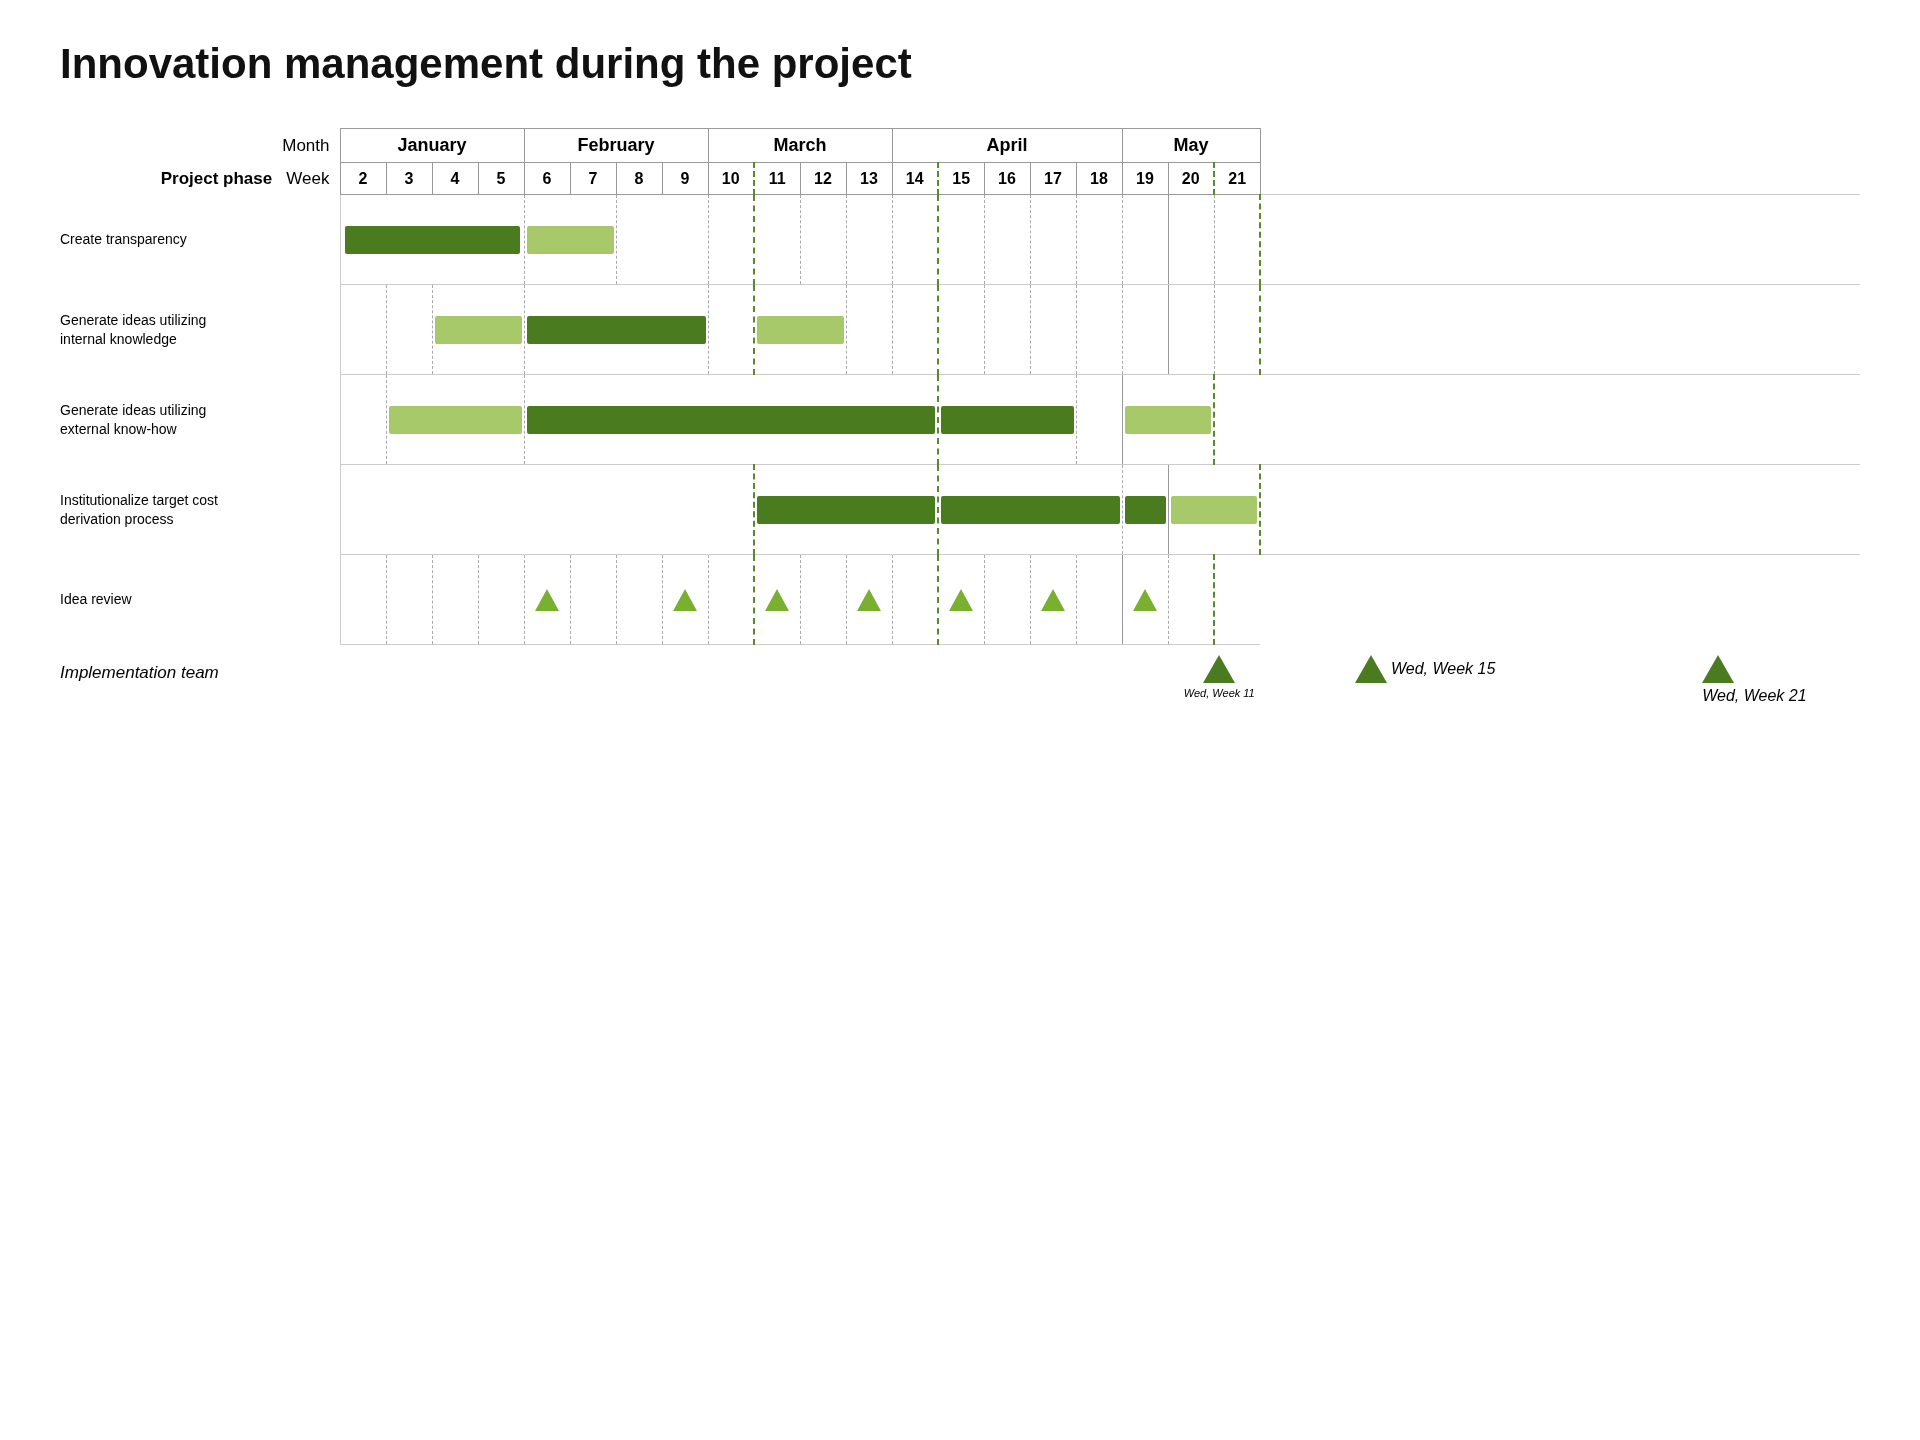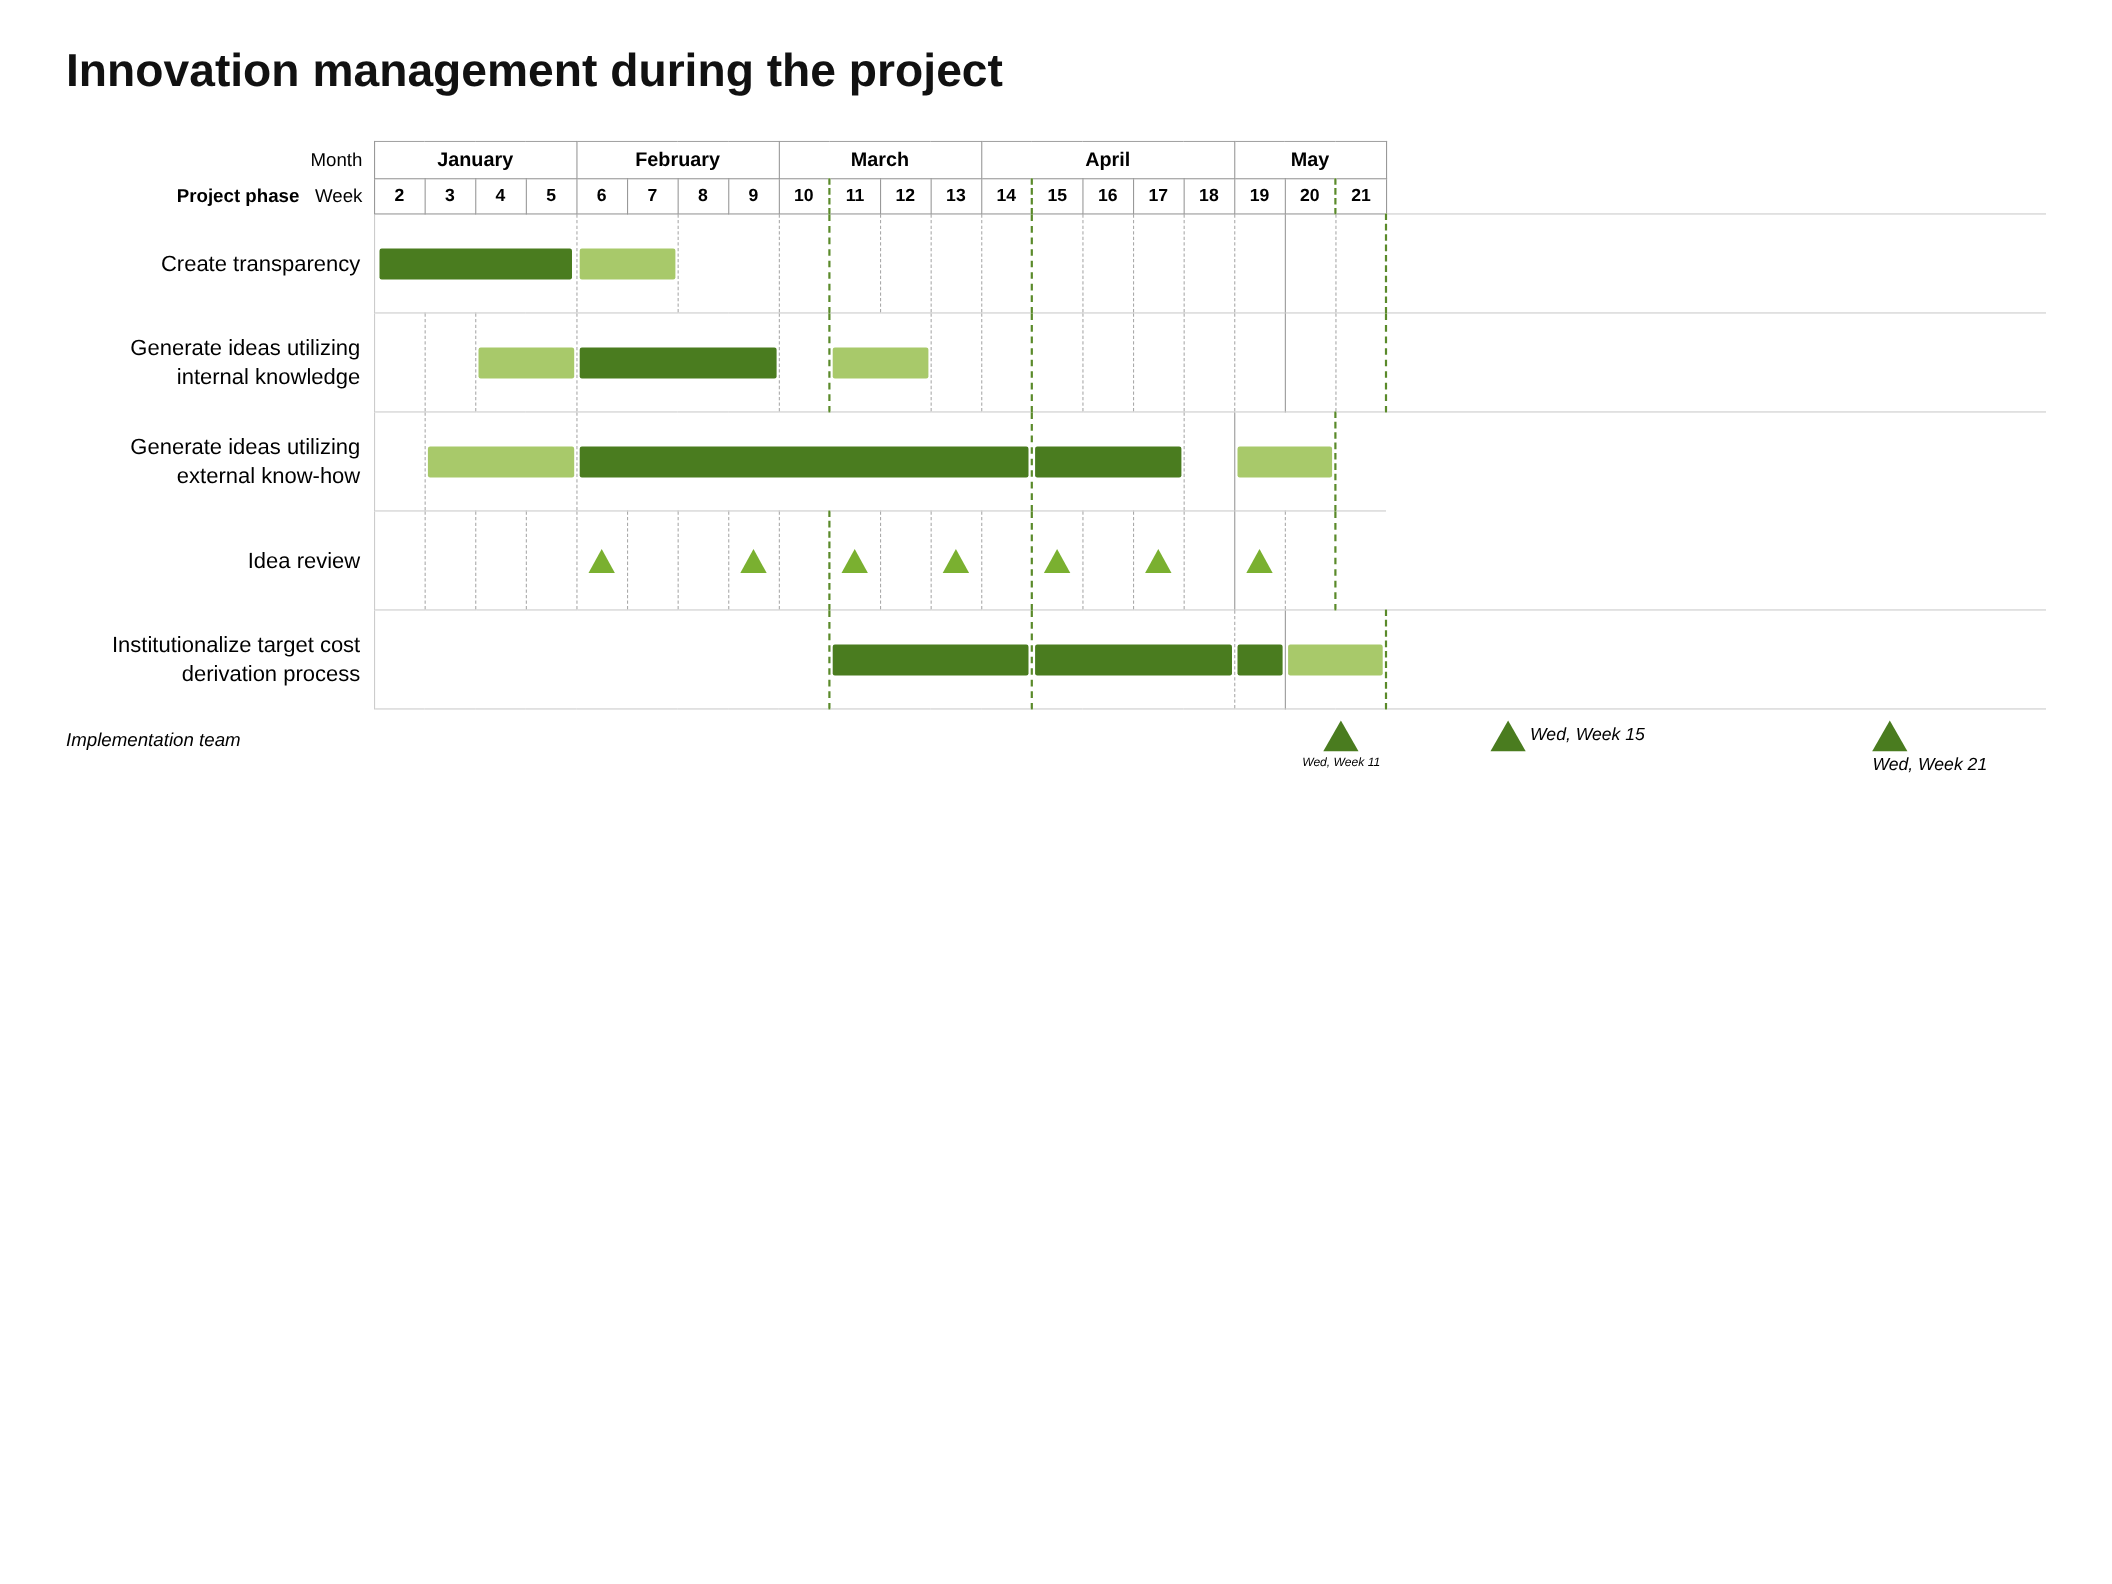--- a/index.html
+++ b/index.html
@@ -61,25 +61,25 @@
     .gantt-body-row td {
       border: 1px solid #ccc;
       vertical-align: middle;
       padding: 0;
       height: 90px;
     }
     .gantt-body-row td.task-label-cell {
       border: none;
       border-right: 1px solid #ccc;
       padding: 8px 12px 8px 0;
-      text-align: right;
+      text-align: left;
       vertical-align: middle;
       width: 280px;
       min-width: 280px;
-      font-size: 20px;
+      font-size: 14px;
       line-height: 1.3;
     }
     .gantt-body-row td.week-cell {
       position: relative;
       border-left: 1px dashed #aaa;
       border-right: none;
       border-top: 1px solid #ccc;
       border-bottom: 1px solid #ccc;
     }
     .gantt-body-row td.week-cell.last-in-month {
@@ -291,20 +291,41 @@
       </td>
 
       <td class="week-cell last-in-month"></td>
       <td class="week-cell" colspan="2" style="position:relative;">
         <div style="position:absolute;left:2px;right:2px;top:50%;transform:translateY(-50%);height:28px;background:#a8c96a;border-radius:2px;"></div>
       </td>
       <td class="week-cell dashed-col"></td>
     </tr>
 
 
+    <tr class="gantt-body-row">
+      <td class="task-label-cell">Institutionalize target cost<br>derivation process</td>
+
+      <td class="week-cell" colspan="9"></td>
+
+      <td class="week-cell dashed-col" colspan="4" style="position:relative;">
+        <div style="position:absolute;left:2px;right:2px;top:50%;transform:translateY(-50%);height:28px;background:#4a7c1f;border-radius:2px;"></div>
+      </td>
+      <td class="week-cell dashed-col" colspan="4" style="position:relative;">
+        <div style="position:absolute;left:2px;right:2px;top:50%;transform:translateY(-50%);height:28px;background:#4a7c1f;border-radius:2px;"></div>
+      </td>
+      <td class="week-cell last-in-month" style="position:relative;">
+        <div style="position:absolute;left:2px;right:2px;top:50%;transform:translateY(-50%);height:28px;background:#4a7c1f;border-radius:2px;"></div>
+      </td>
+
+      <td class="week-cell" colspan="2" style="position:relative;">
+        <div style="position:absolute;left:2px;right:2px;top:50%;transform:translateY(-50%);height:28px;background:#a8c96a;border-radius:2px;"></div>
+      </td>
+      <td class="week-cell dashed-col"></td>
+    </tr>
+
     <tr class="gantt-body-row idea-review-row">
       <td class="task-label-cell">Idea review</td>
       <td class="week-cell"></td>
       <td class="week-cell"></td>
       <td class="week-cell"></td>
       <td class="week-cell"></td>
 
       <td class="week-cell">
         <div class="cell-center">
               <div class="triangle-up"></div>
@@ -348,41 +369,20 @@
       </td>
       <td class="week-cell last-in-month"></td>
 
       <td class="week-cell">
         <div class="cell-center">
               <div class="triangle-up"></div>
             </div>
       </td>
       <td class="week-cell"></td>
 
-      <td class="week-cell dashed-col"></td>
-    </tr>
-
-    <tr class="gantt-body-row">
-      <td class="task-label-cell">Institutionalize target cost<br>derivation process</td>
-
-      <td class="week-cell" colspan="9"></td>
-
-      <td class="week-cell dashed-col" colspan="4" style="position:relative;">
-        <div style="position:absolute;left:2px;right:2px;top:50%;transform:translateY(-50%);height:28px;background:#4a7c1f;border-radius:2px;"></div>
-      </td>
-      <td class="week-cell dashed-col" colspan="4" style="position:relative;">
-        <div style="position:absolute;left:2px;right:2px;top:50%;transform:translateY(-50%);height:28px;background:#4a7c1f;border-radius:2px;"></div>
-      </td>
-      <td class="week-cell last-in-month" style="position:relative;">
-        <div style="position:absolute;left:2px;right:2px;top:50%;transform:translateY(-50%);height:28px;background:#4a7c1f;border-radius:2px;"></div>
-      </td>
-
-      <td class="week-cell" colspan="2" style="position:relative;">
-        <div style="position:absolute;left:2px;right:2px;top:50%;transform:translateY(-50%);height:28px;background:#a8c96a;border-radius:2px;"></div>
-      </td>
       <td class="week-cell dashed-col"></td>
     </tr>
 
   </tbody>
 </table>
 
 <table class="gantt-table" style="margin-top:0;font-style:italic;">
   <colgroup>
     <col style="width:280px">
     <col style="width:46px">

